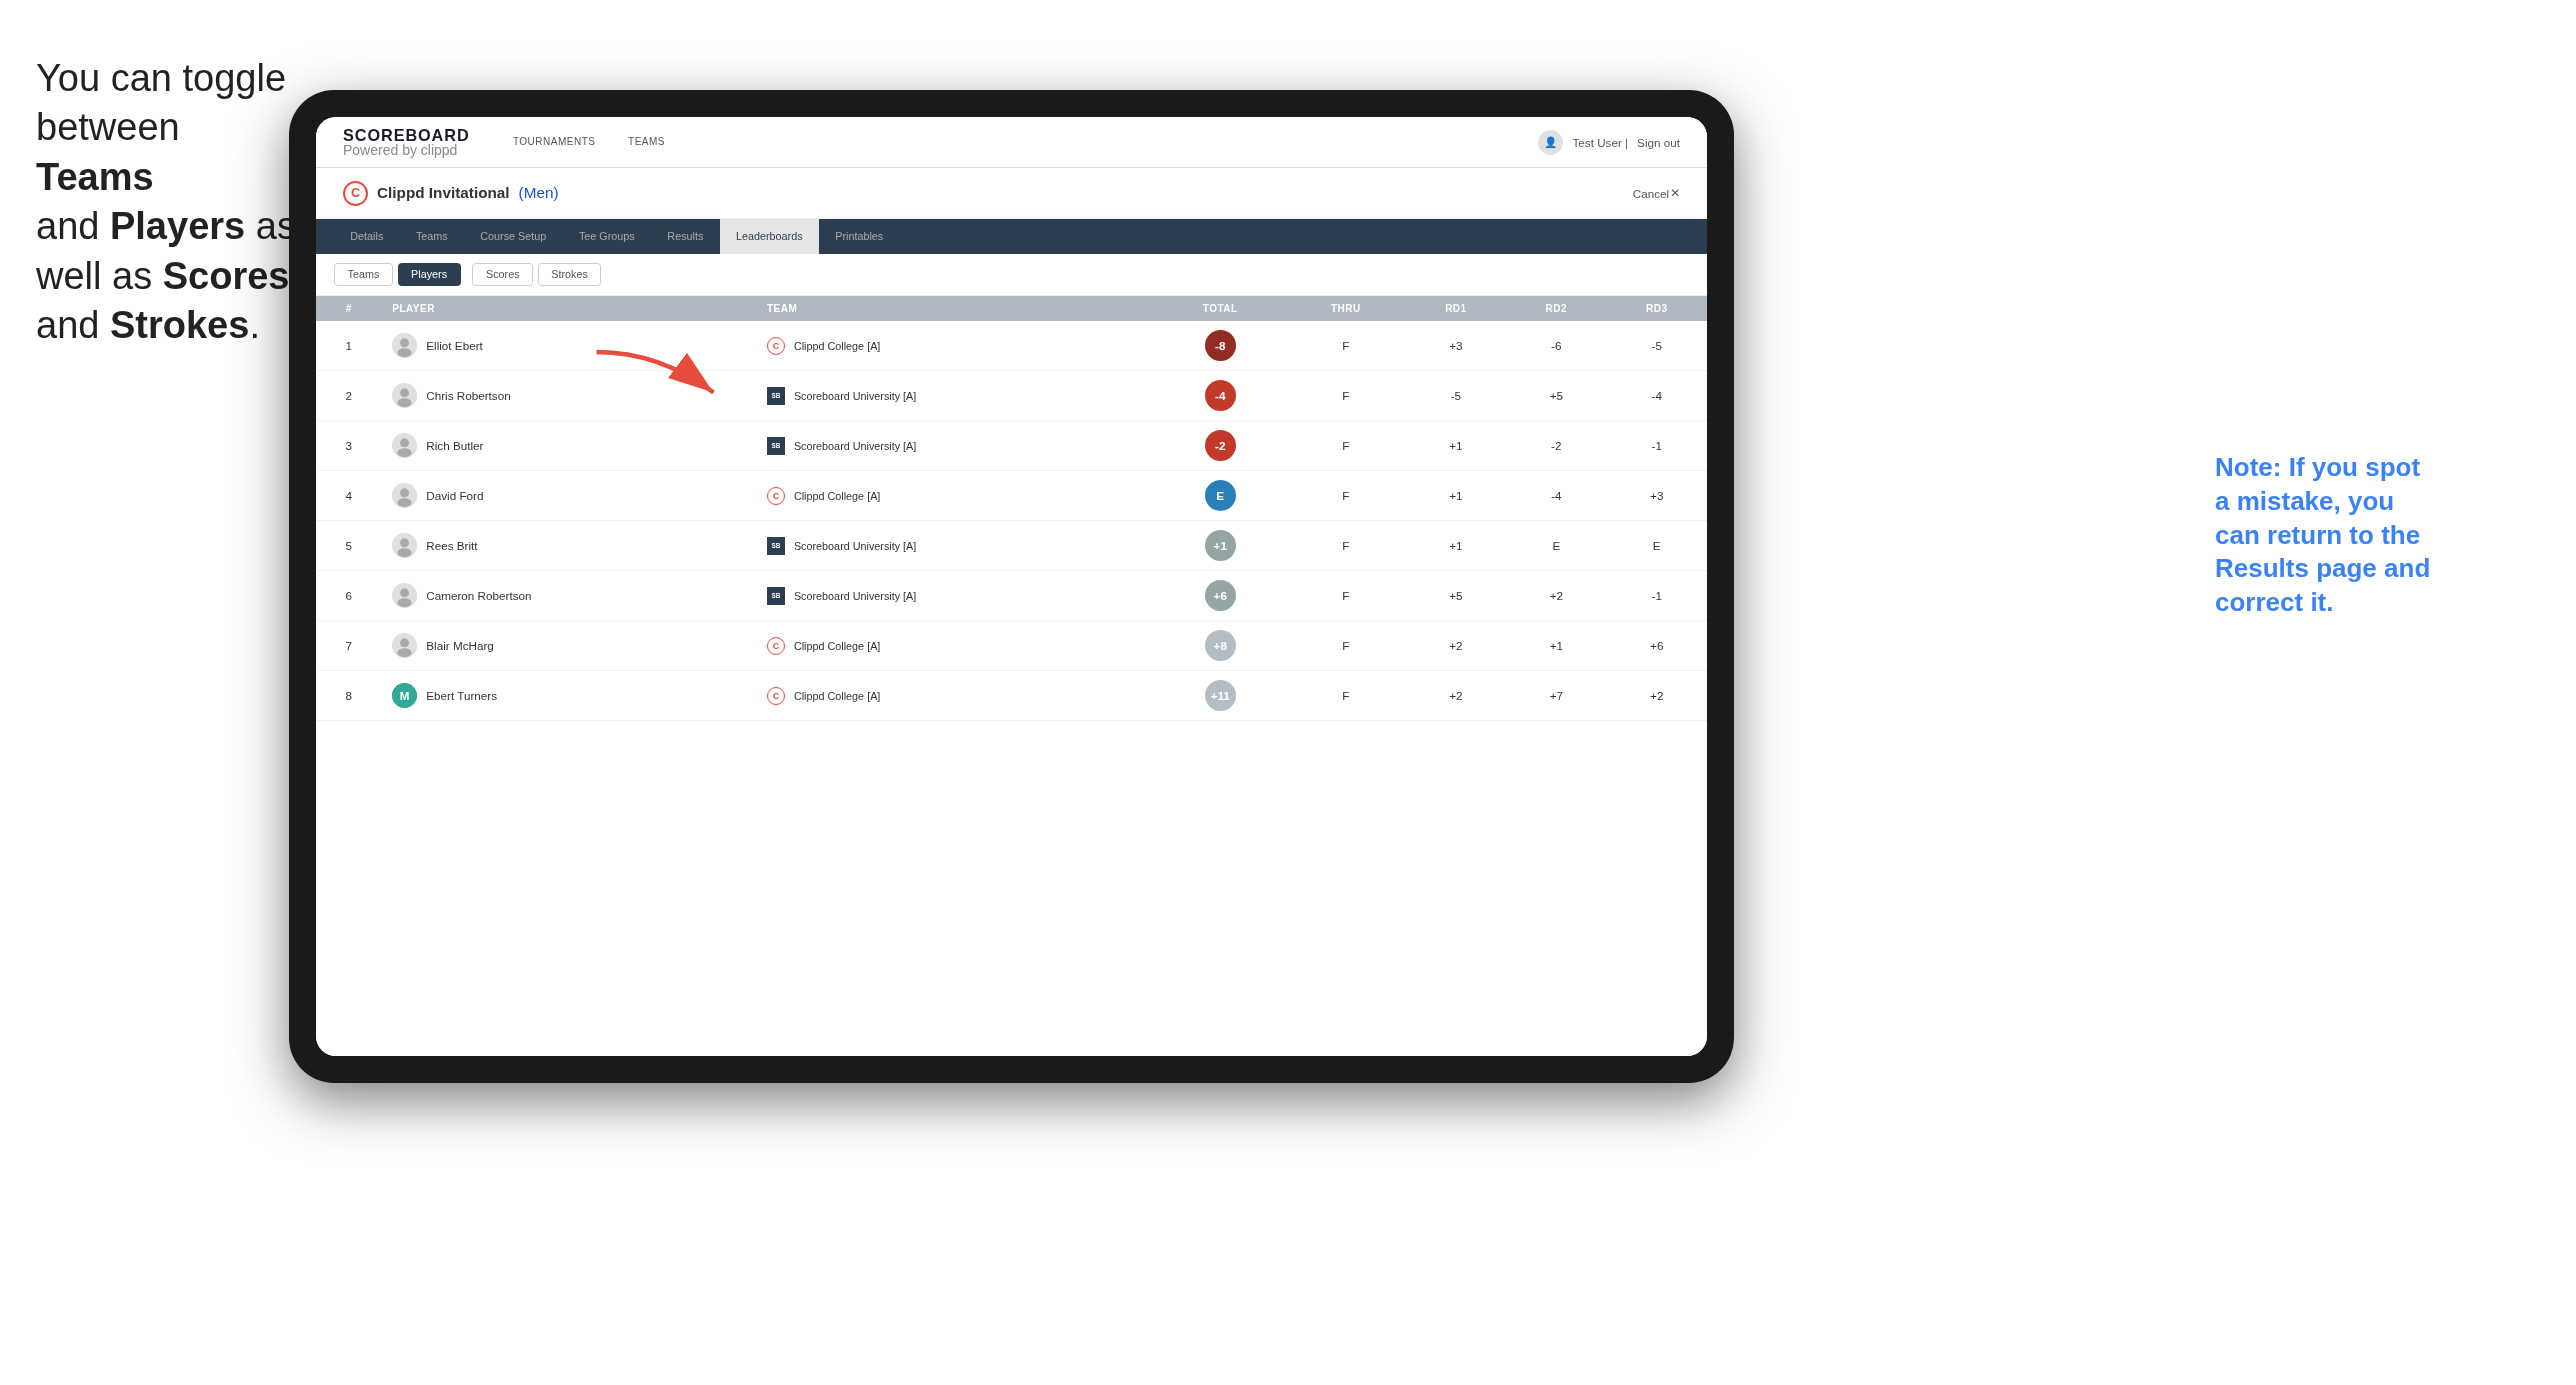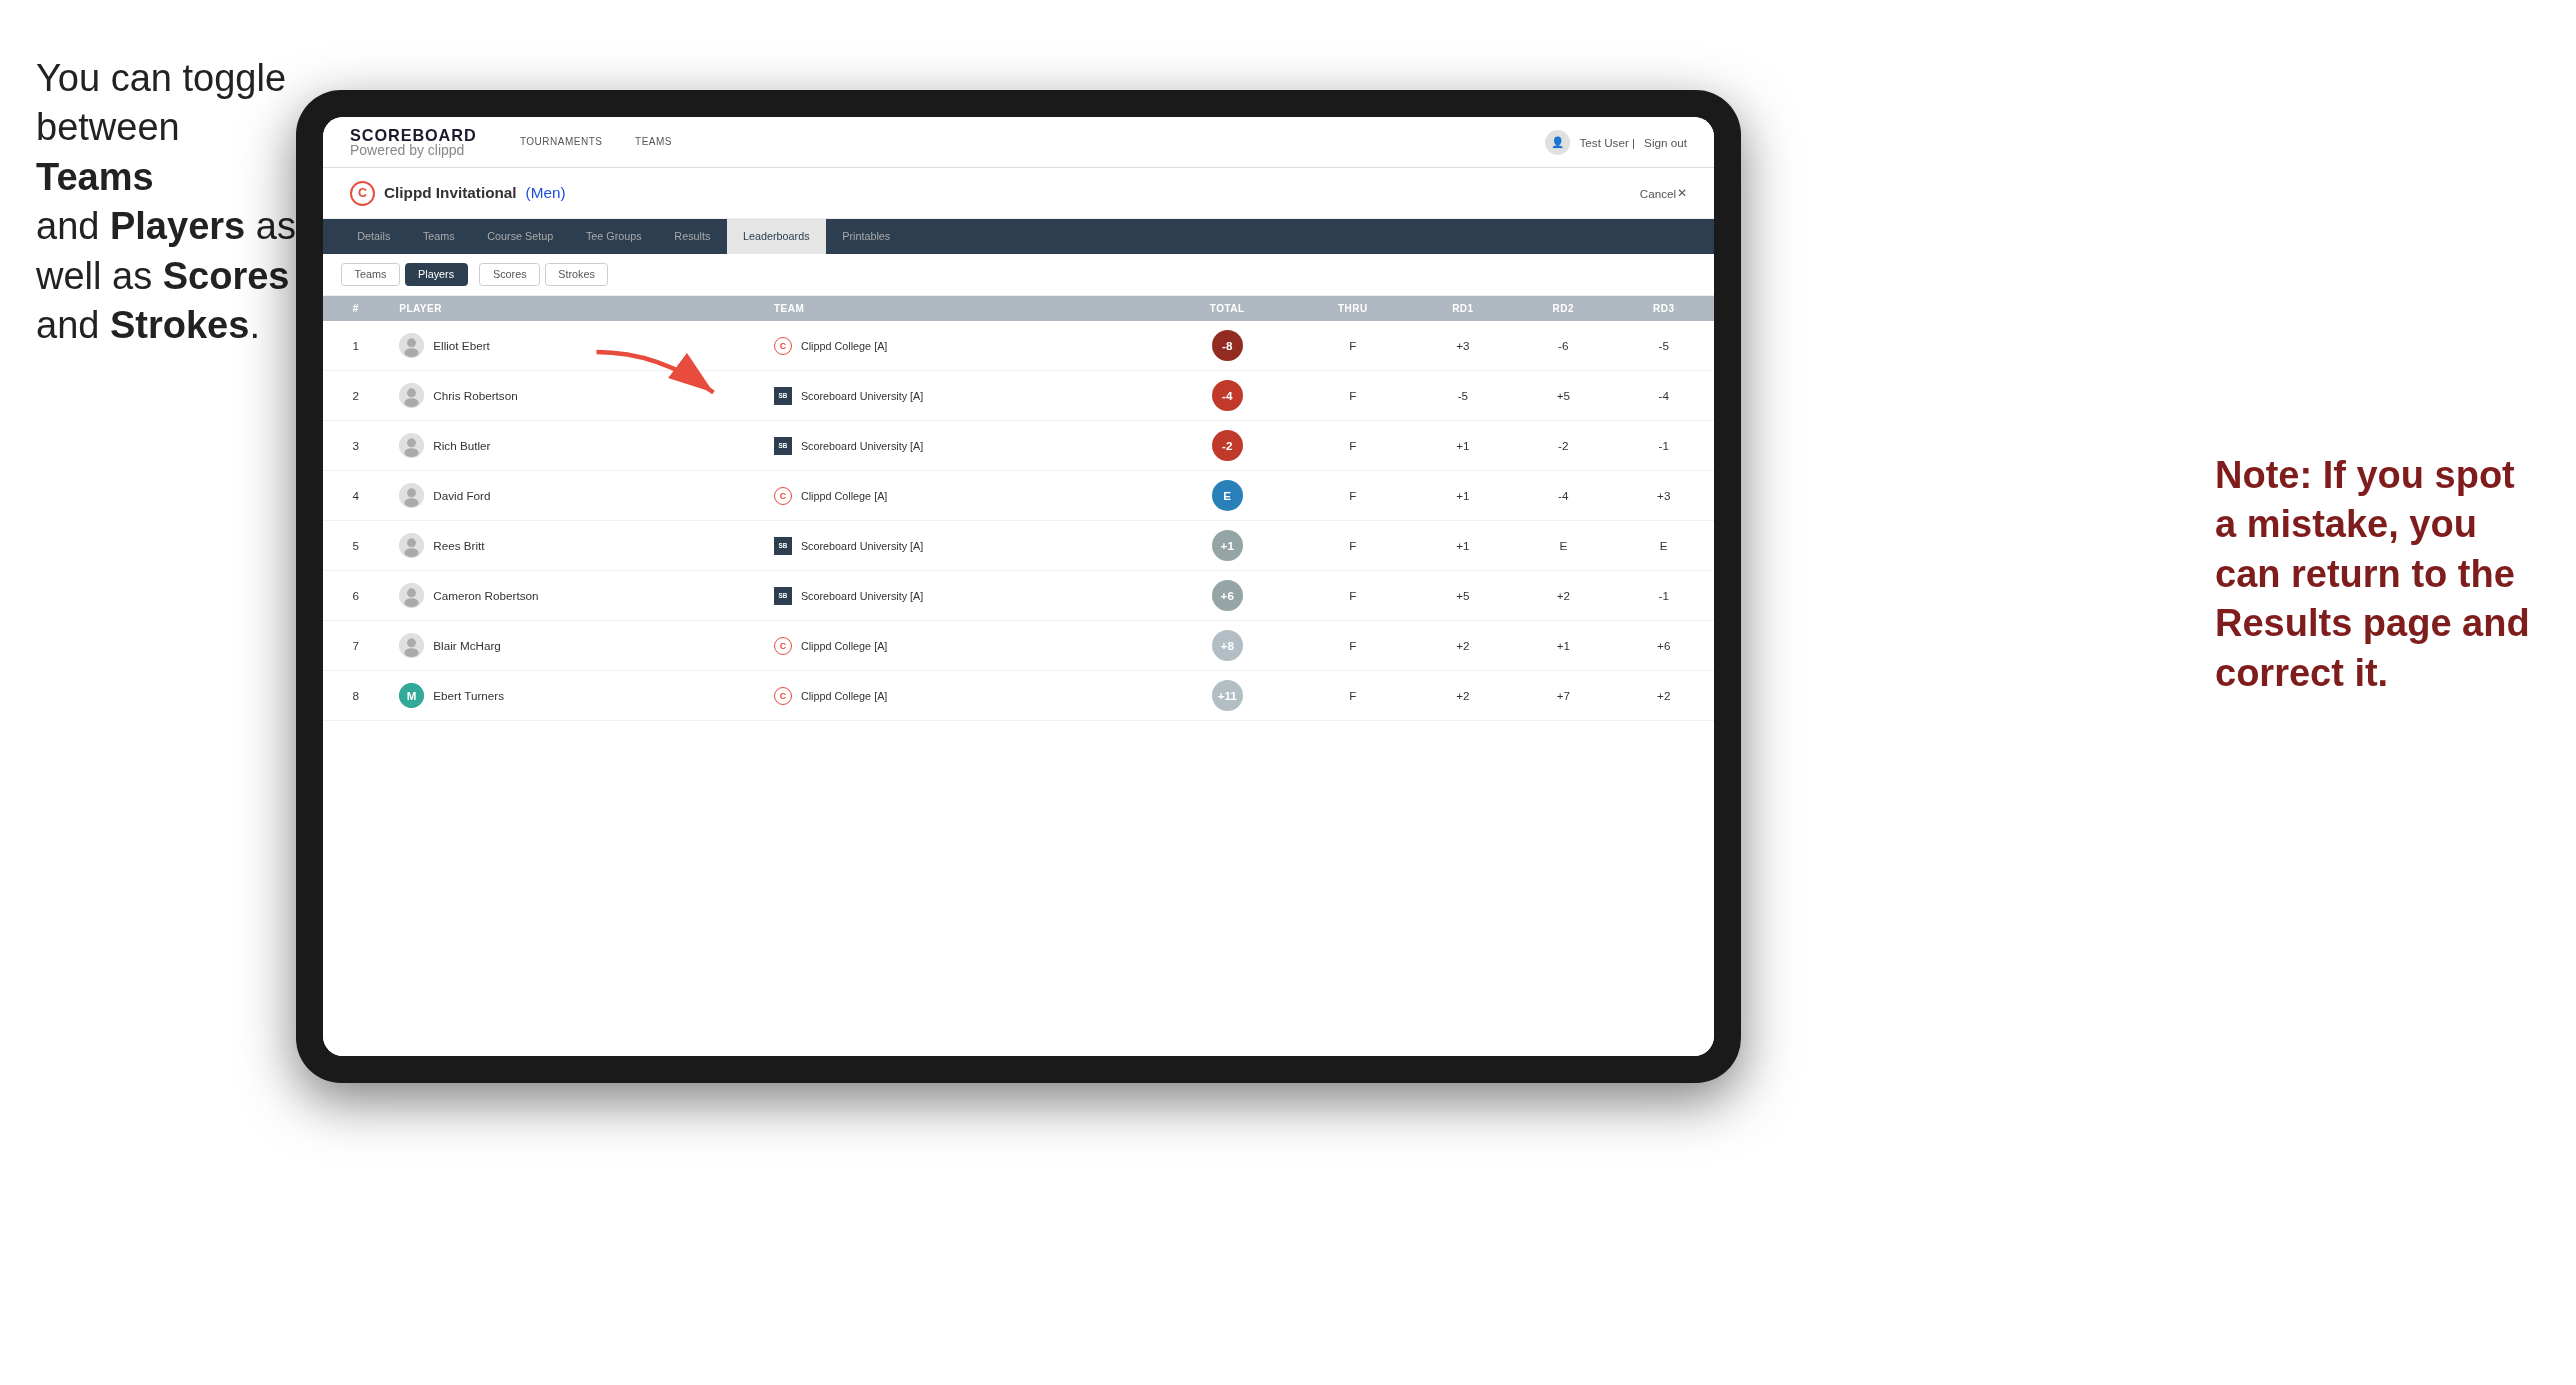--- a/index.html
+++ b/index.html
@@ -25,40 +25,39 @@
     .left-annotation strong {
       font-weight: 900;
     }
 
     
     .right-annotation {
       position: absolute;
       right: 36px;
       top: 451px;
       width: 325px;
-      font-size: 38px;
+      font-size: 26px;
       line-height: 1.3;
-      color: #7f1d1d;
+      color: #3b82f6;
     }
     .right-annotation strong {
       font-weight: 900;
     }
 
     
     .tablet-frame {
       position: absolute;
       left: 289px;
       top: 90px;
       width: 1445px;
       height: 993px;
       background: #1a1a1a;
       border-radius: 45px;
       box-shadow: 0 18px 54px rgba(0,0,0,0.5);
       padding: 27px;
-      margin-left: 7px;
     }
 
     .tablet-screen {
       width: 100%;
       height: 100%;
       background: #f5f5f5;
       border-radius: 20px;
       overflow: hidden;
       display: flex;
       flex-direction: column;

